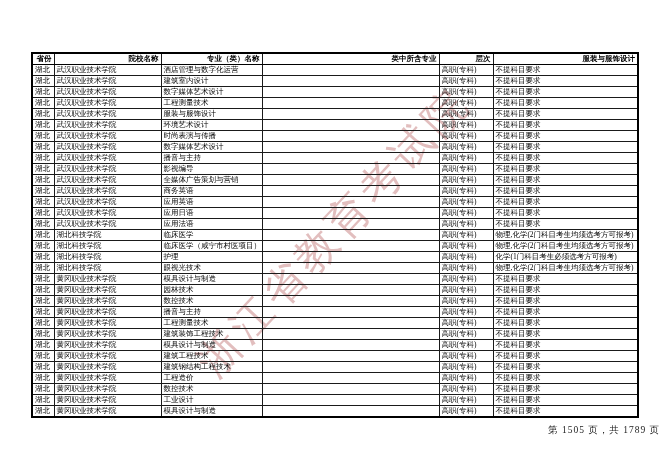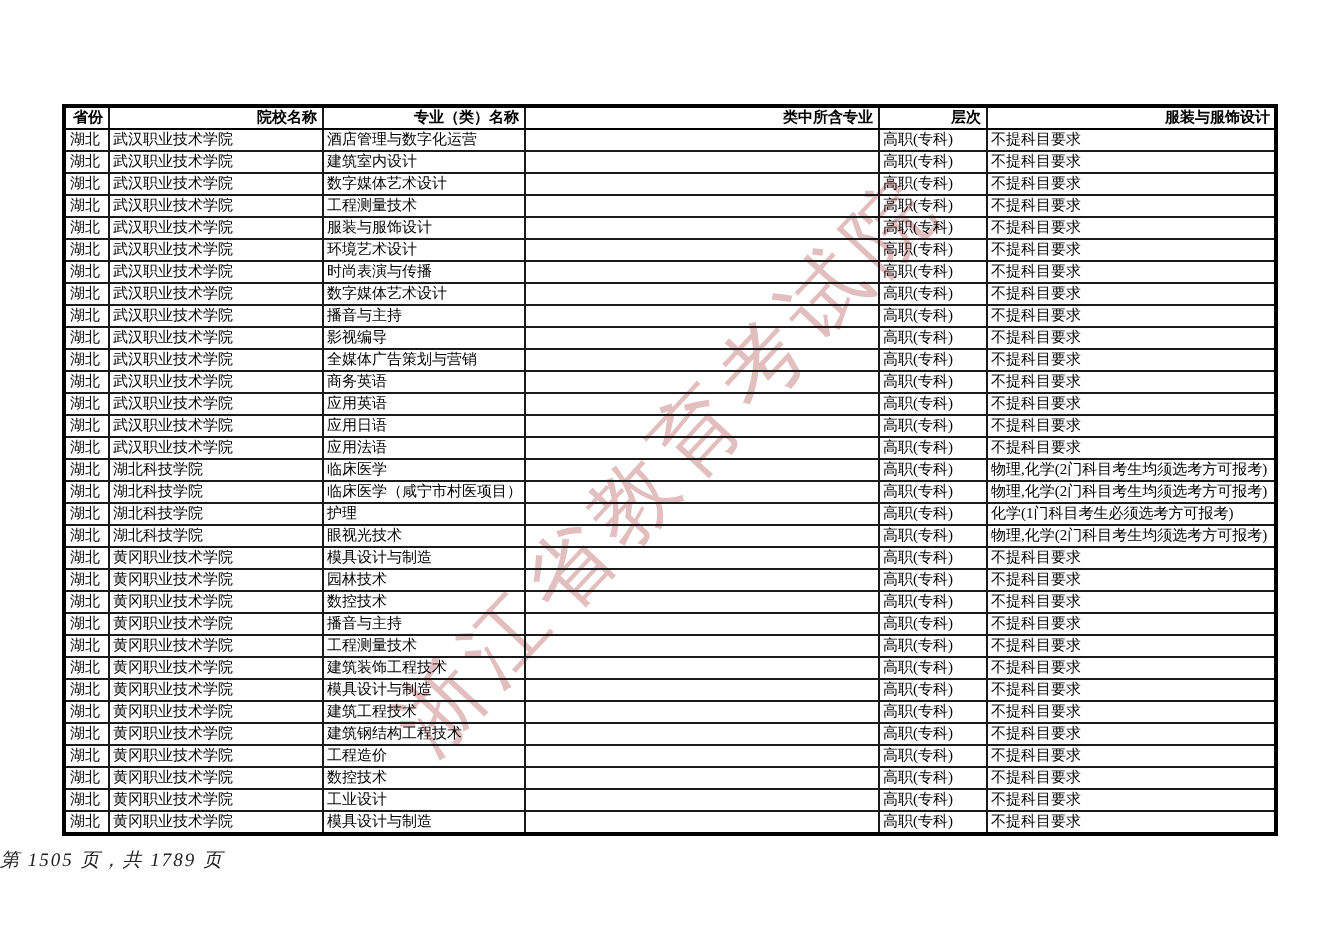--- a/index.html
+++ b/index.html
@@ -58,26 +58,25 @@
   table.admission th {
     font-weight: bold;
     text-align: right;
     border-bottom: 1.5px solid #000;
   }
   table.admission td { text-align: left; }
   .footer {
     position: absolute;
     left: 0; top: 424px;
     width: 660px;
-    text-align: left;
+    text-align: right;
     font-size: 9.5px;
     letter-spacing: 1px;
     color: #222;
     z-index: 1;
-    font-style: italic;
   }
 </style>
 </head>
 <body>
 
 <div class="page">
 
   <div class="watermark">浙江省教育考试院</div>
 
   <table class="admission">

